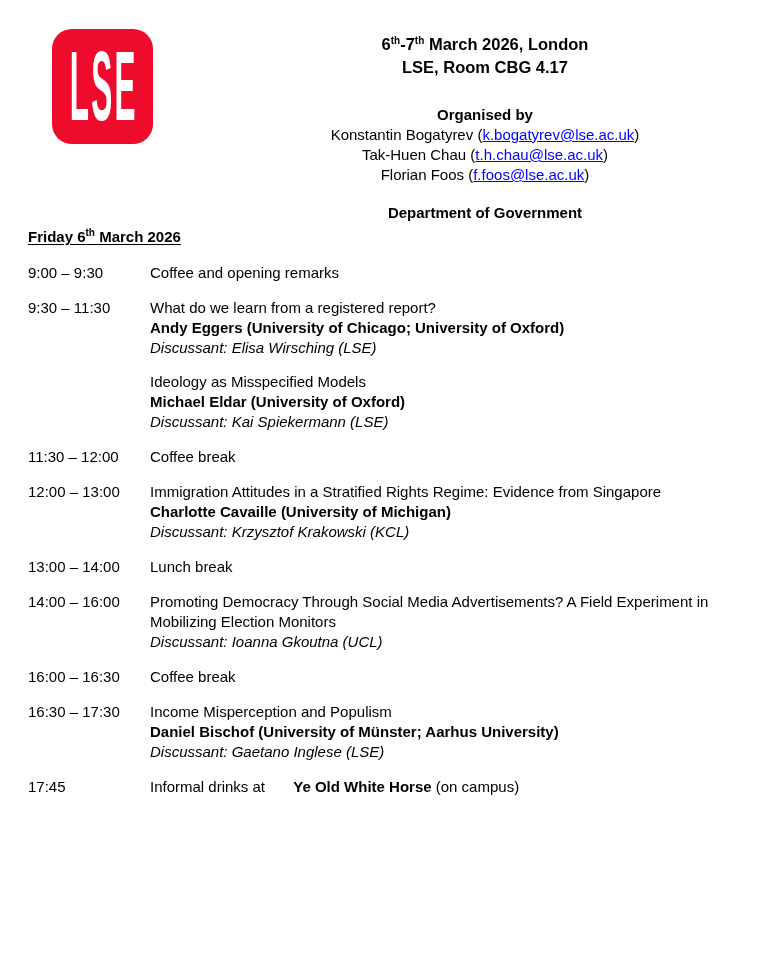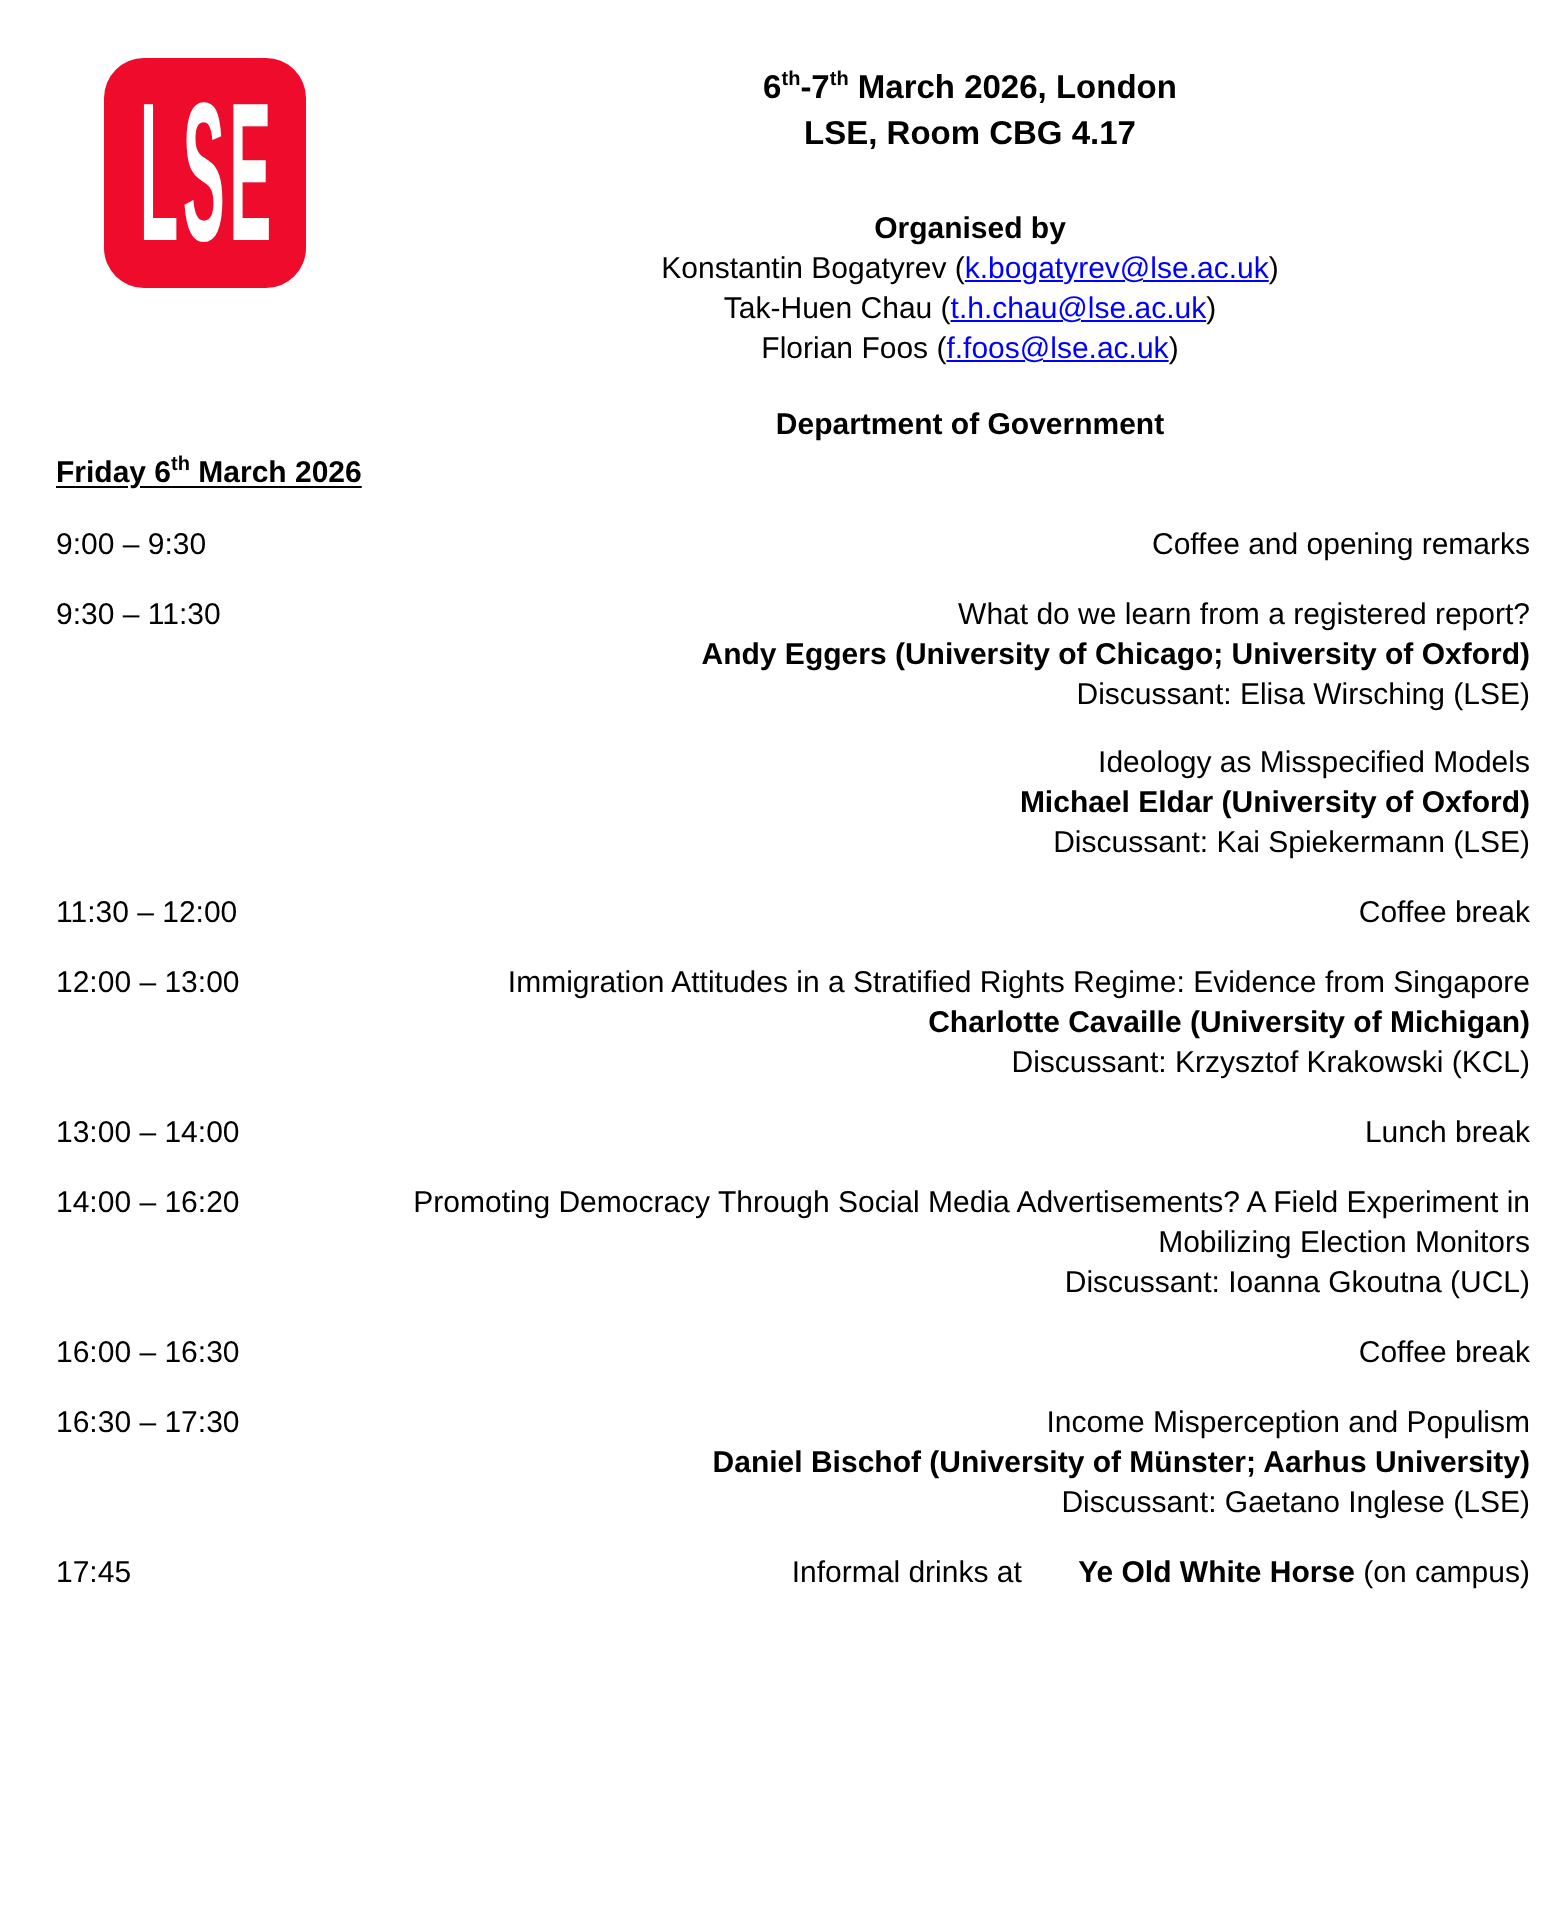--- a/index.html
+++ b/index.html
@@ -40,24 +40,24 @@
   
   .day-heading {
     margin: 4px 0 0 28px;
     font-weight: bold; text-decoration: underline; text-underline-offset: 2px;
   }
 
   
   .schedule { margin: 16px 8px 0 28px; }
   .row { display: flex; margin-bottom: 15px; }
   .time { width: 122px; flex-shrink: 0; }
-  .content { flex: 1; text-align: right; }
+  .content { flex: 1; }
   .talk + .talk { margin-top: 14px; }
   .speaker { font-weight: bold; }
-  .discussant { }
+  .discussant { font-style: italic; }
   b { font-weight: bold; margin-left: 24px; }
 </style>
 </head>
 <body>
 
 <div class="logo">
   <span class="logo-text">LSE</span>
 </div>
 
 <div class="header-text">
@@ -115,21 +115,21 @@
       </div>
     </div>
   </div>
 
   <div class="row">
     <div class="time">13:00 – 14:00</div>
     <div class="content">Lunch break</div>
   </div>
 
   <div class="row">
-    <div class="time">14:00 – 16:20</div>
+    <div class="time">14:00 – 16:00</div>
     <div class="content">
       <div class="talk">
         <div>Promoting Democracy Through Social Media Advertisements? A Field Experiment in Mobilizing Election Monitors</div>
         <div class="discussant">Discussant: Ioanna Gkoutna (UCL)</div>
       </div>
     </div>
   </div>
 
   <div class="row">
     <div class="time">16:00 – 16:30</div>

